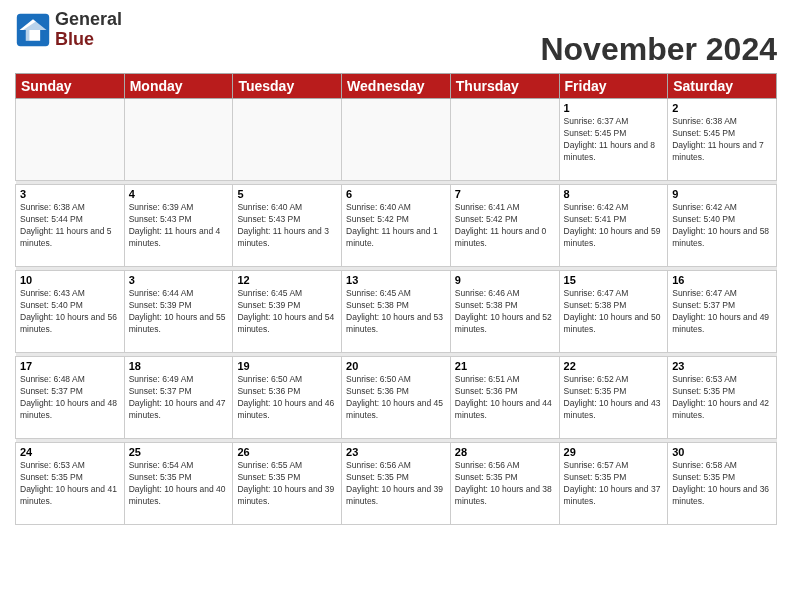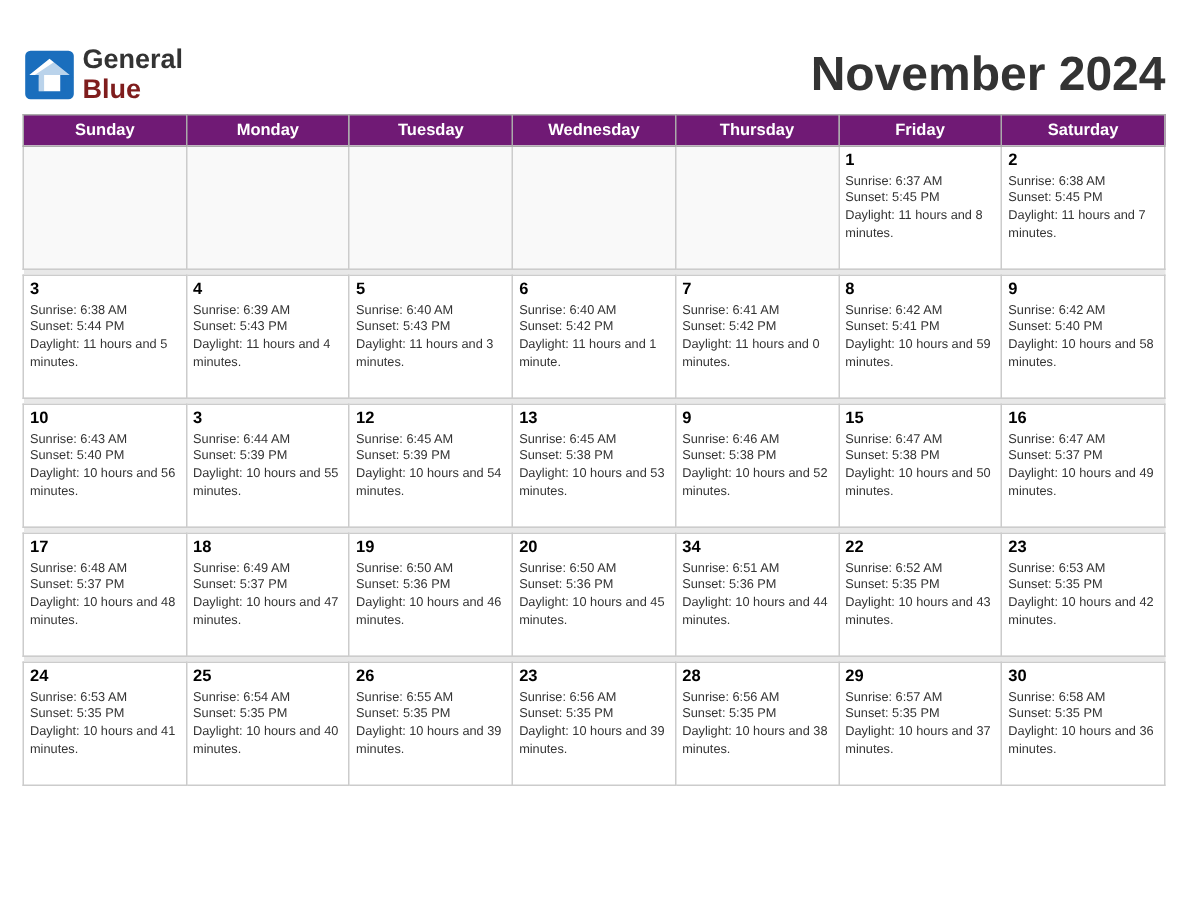--- a/index.html
+++ b/index.html
@@ -17,21 +17,21 @@
     }
     .header {
       display: flex;
       justify-content: space-between;
       align-items: flex-start;
       margin-bottom: 6px;
     }
     .logo {
       display: flex;
       align-items: center;
-      margin-top: 20px;
+      margin-top: 0;
     }
     .logo-text {
       display: flex;
       flex-direction: column;
       font-size: 18px;
       font-weight: bold;
       color: #333;
       line-height: 1.1;
     }
     .logo-text span:first-child { color: #333; }
@@ -53,25 +53,25 @@
     .location {
       font-size: 14px;
       color: #555;
     }
     .calendar {
       width: 100%;
       border-collapse: collapse;
       font-size: 9.5px;
     }
     .calendar th {
-      background-color: #701a75;
+      background-color: #b91c1c;
       color: white;
-      text-align: center;
+      text-align: left;
       padding: 4px 5px;
-      font-size: 11px;
+      font-size: 14px;
       border: 1px solid #aaa;
     }
     .calendar td {
       border: 1px solid #ccc;
       vertical-align: top;
       padding: 3px 4px;
       width: calc(100% / 7);
       height: 82px;
       background: #fff;
     }
@@ -225,21 +225,21 @@
           </td>
           <td>
             <span class="day-num">19</span>
             <div class="day-info">Sunrise: 6:50 AM<br>Sunset: 5:36 PM<br>Daylight: 10 hours and 46 minutes.</div>
           </td>
           <td>
             <span class="day-num">20</span>
             <div class="day-info">Sunrise: 6:50 AM<br>Sunset: 5:36 PM<br>Daylight: 10 hours and 45 minutes.</div>
           </td>
           <td>
-            <span class="day-num">34</span>
+            <span class="day-num">21</span>
             <div class="day-info">Sunrise: 6:51 AM<br>Sunset: 5:36 PM<br>Daylight: 10 hours and 44 minutes.</div>
           </td>
           <td>
             <span class="day-num">22</span>
             <div class="day-info">Sunrise: 6:52 AM<br>Sunset: 5:35 PM<br>Daylight: 10 hours and 43 minutes.</div>
           </td>
           <td>
             <span class="day-num">23</span>
             <div class="day-info">Sunrise: 6:53 AM<br>Sunset: 5:35 PM<br>Daylight: 10 hours and 42 minutes.</div>
           </td>

